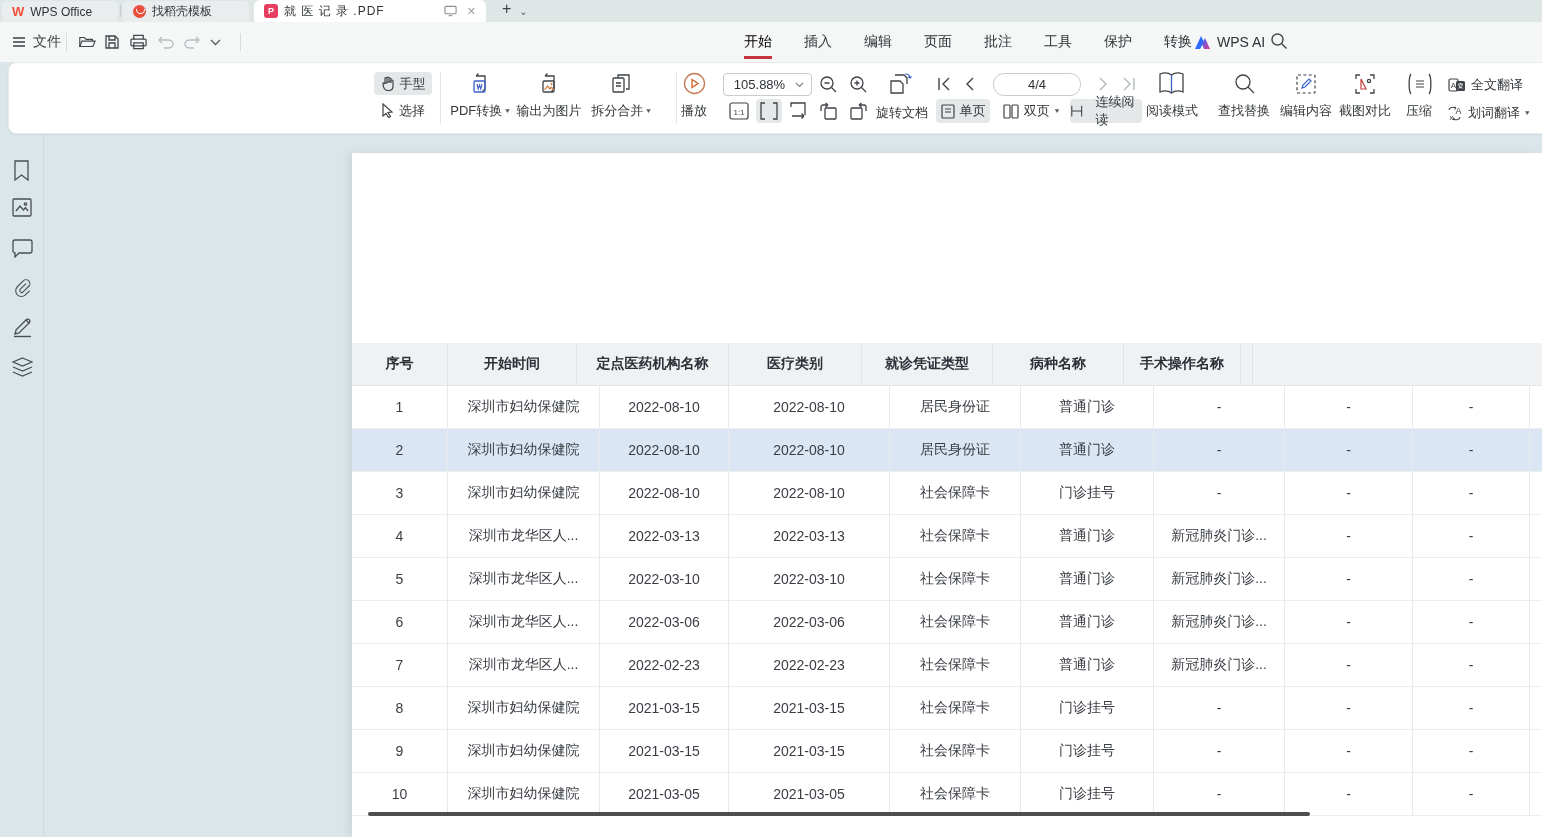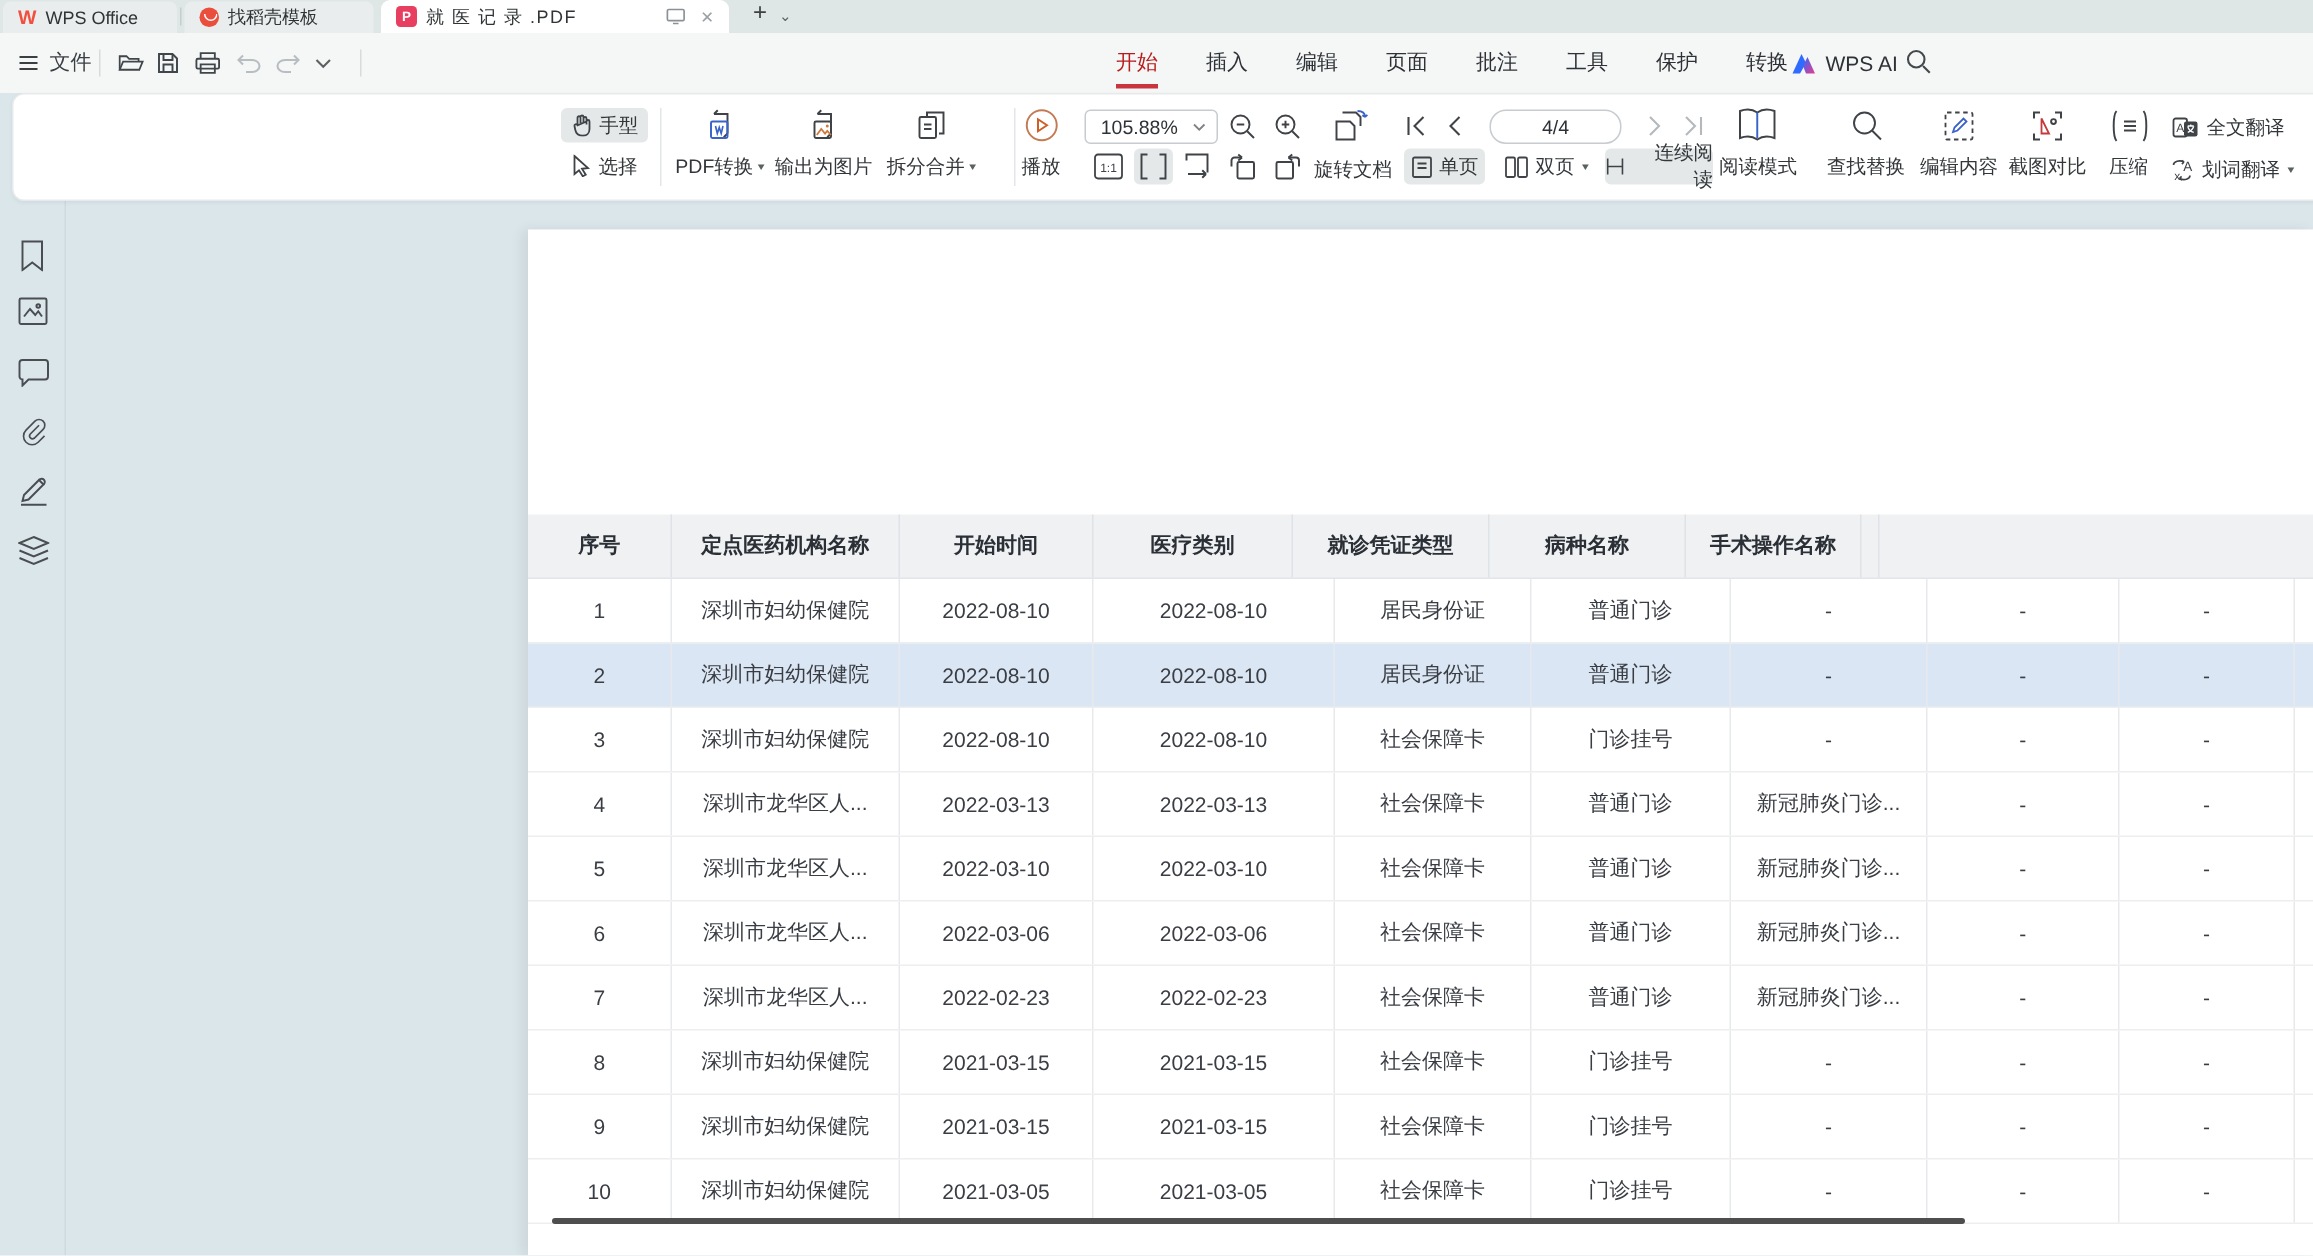--- a/index.html
+++ b/index.html
@@ -22,28 +22,28 @@
   .xclose { font-size:11px; color:#9aa0a3; }
   .newtab { font-size:16px; color:#3d4144; margin-left:16px; }
   .tabchev { font-size:10px; color:#5b6063; margin-left:8px; }
 
   
   .menurow { position:absolute; left:0; top:22px; width:100%; height:40px; background:#f5f7f7; }
   .qitem { position:absolute; top:0; height:40px; display:flex; align-items:center; color:#3a3f43; }
   .vdiv-s { position:absolute; top:11px; width:1px; height:18px; background:#d7dbdc; }
   .menu-items { position:absolute; left:728px; top:0; height:40px; display:flex; align-items:center; gap:0; }
   .menu-item { font-size:14px; color:#2e3236; padding:0 16px; height:40px; display:flex; align-items:center; position:relative; }
-  .menu-item.active { color:#b91c1c; }
+  .menu-item.active { color:#000000; }
   .menu-item.active::after { content:""; position:absolute; left:16px; right:16px; bottom:3px; height:3px; background:#c9353c; }
   .wpsai { position:absolute; left:1194px; top:0; height:40px; display:flex; align-items:center; gap:6px; font-size:14px; color:#2e3236; }
   .menurow .search { position:absolute; left:1270px; top:10px; }
 
   
   .ribbon-panel { position:absolute; left:8px; top:62px; right:-8px; height:72px; background:#fff; border:1px solid #e7eaeb; border-radius:8px; box-shadow:0 1px 3px rgba(0,0,0,.05); }
-  .rb { position:absolute; display:flex; align-items:center; justify-content:center;text-align:right; }
+  .rb { position:absolute; display:flex; align-items:center; justify-content:center; }
   .pill { background:#e4e8e9; border-radius:4px; }
   .rlabel { position:absolute; font-size:13px; color:#33373a; white-space:nowrap; display:flex; align-items:center; justify-content:center; gap:3px; }
   .chev { font-size:9px; color:#5b6063; transform:scaleY(.8); }
   .vdiv { position:absolute; width:1px; background:#e3e6e8; top:72px; height:52px; }
   .valbox { position:absolute; height:23px; background:#fff; border:1px solid #c6ccd0; border-radius:4px; display:flex; align-items:center; font-size:13px; color:#2e3236; }
   .toolbtn { display:flex; align-items:center; gap:5px; font-size:13px; color:#33373a; }
 
   
   .sidebar { position:absolute; left:0; top:134px; width:44px; bottom:0; border-right:1px solid rgba(0,0,0,.05); }
   .side-ic { position:absolute; left:12px; }
@@ -459,22 +459,22 @@
         <path d="M1 10l9.5 4L20 10"></path>
         <path d="M1 15l9.5 4L20 15"></path>
       </svg>
   </div>
 </div>
 
 <div class="page">
   <div class="tbl">
       <div class="trow head">
         <div class="tcell" style="width: 96px;">序号</div>
+        <div class="tcell" style="width: 129px;">开始时间</div>
         <div class="tcell" style="width: 152px;">定点医药机构名称</div>
-        <div class="tcell" style="width: 129px;">开始时间</div>
         <div class="tcell" style="width: 133px;">医疗类别</div>
         <div class="tcell" style="width: 131px;">就诊凭证类型</div>
         <div class="tcell" style="width: 131px;">病种名称</div>
         <div class="tcell" style="width: 117px;">手术操作名称</div>
         <div class="tcell" style="width: 12px;"></div>
       </div>
       <div class="trow">
         <div class="tcell" style="width: 96px;">1</div>
         <div class="tcell" style="width: 152px;">深圳市妇幼保健院</div>
         <div class="tcell" style="width: 129px;">2022-08-10</div>

